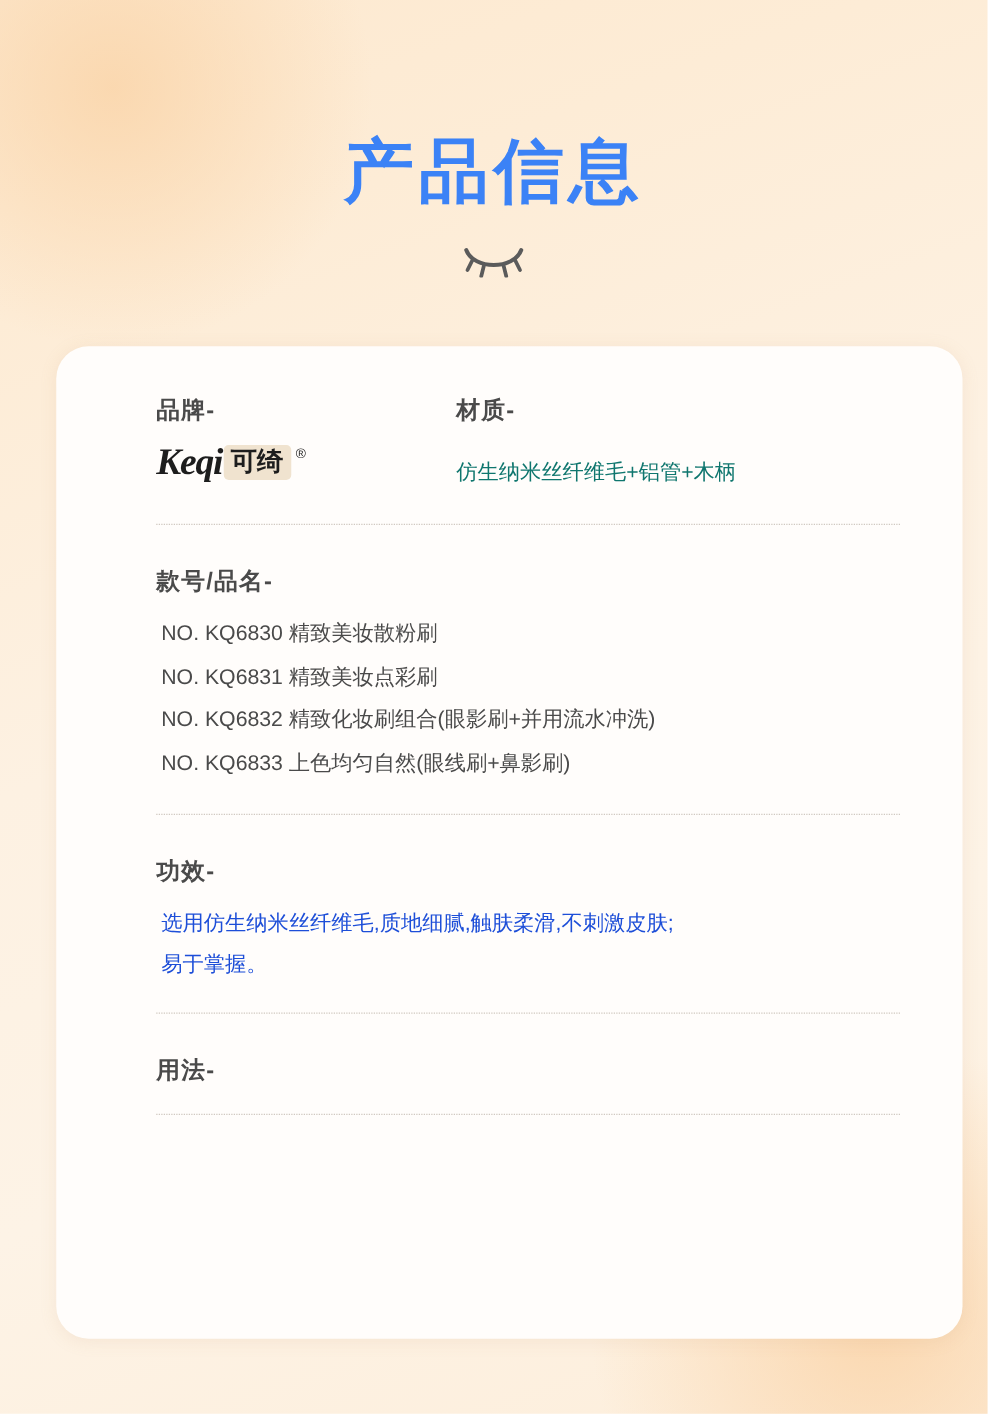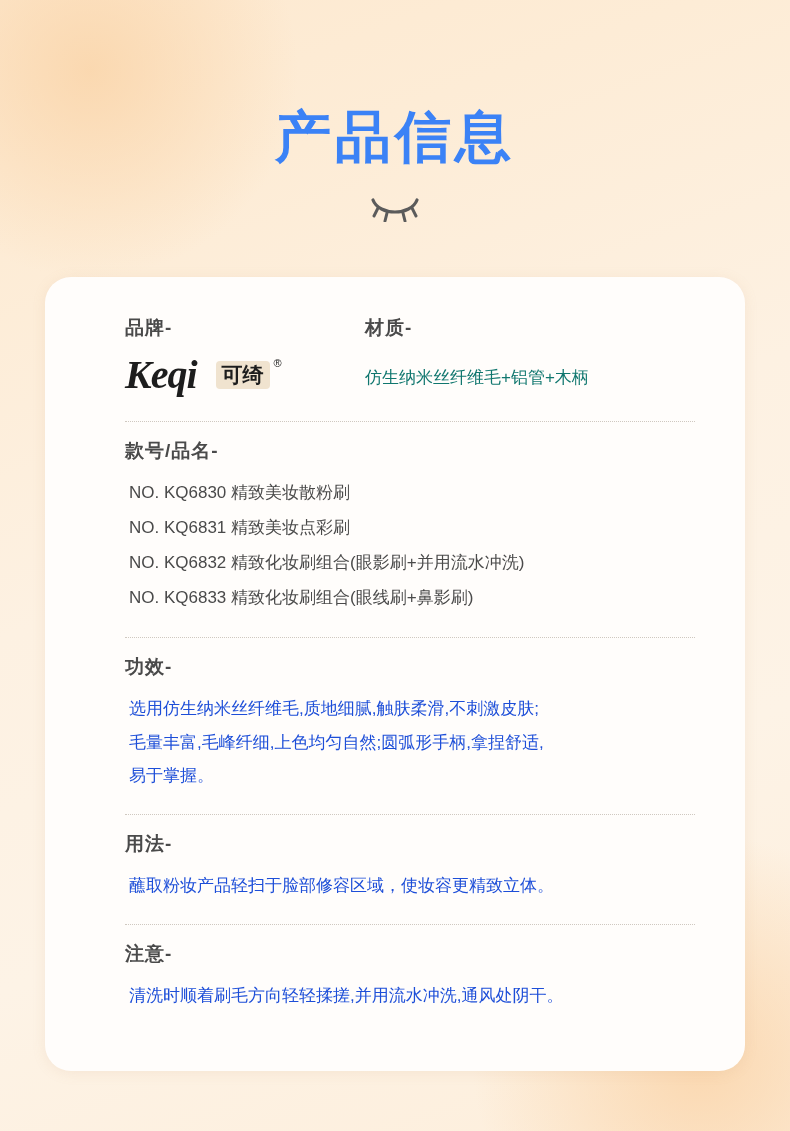--- a/index.html
+++ b/index.html
@@ -57,20 +57,21 @@
 
   .card {
     position: absolute;
     left: 45px;
     top: 277px;
     width: 700px;
     height: 794px;
     background: #fffdfb;
     border-radius: 26px;
     box-shadow: 0 2px 14px rgba(190,150,110,0.12);
+    padding-left: 25px;
   }
 
   .inner {
     position: absolute;
     left: 80px;
     right: 50px;
     top: 38px;
   }
 
   .row-top {
@@ -95,56 +96,56 @@
 
   
   .logo-wrap {
     position: relative;
     display: inline-block;
     margin-top: 4px;
     padding-right: 12px;
   }
   .logo-en {
     font-family: "Liberation Serif", "DejaVu Serif", serif;
-    font-size: 40px;
+    font-size: 30px;
     font-weight: bold;
     font-style: italic;
     color: #1d1d1d;
     letter-spacing: -1px;
     line-height: 1;
     display: inline-block;
     vertical-align: middle;
   }
   .logo-cn {
     display: inline-block;
     vertical-align: middle;
     background: #f0e3cf;
     color: #1d1d1d;
     font-size: 21px;
     font-weight: bold;
     padding: 3px 6px 4px 6px;
     border-radius: 4px;
-    margin-left: 19px;
+    margin-left: 1px;
     line-height: 1;
   }
   .logo-r {
     position: absolute;
     top: 2px;
     right: 0;
     font-size: 11px;
     color: #1d1d1d;
   }
 
   .divider {
     border-top: 1px dotted #cfc8c0;
     margin: 26px 0 0 0;
     height: 0;
   }
 
-  .section { margin-top: 16px; }
+  .section { margin-top: 32px; }
   .section .label { margin-bottom: 12px; }
 
   .model-line {
     font-size: 17px;
     color: #4a4a4a;
     line-height: 2.05;
   }
 
   .para {
     font-size: 17px;
@@ -190,41 +191,35 @@
         </div>
       </div>
 
       <div class="divider"></div>
 
       <div class="section">
         <div class="label">款号/品名-</div>
         <div class="model-line pad-l">NO. KQ6830 精致美妆散粉刷</div>
         <div class="model-line pad-l">NO. KQ6831 精致美妆点彩刷</div>
         <div class="model-line pad-l">NO. KQ6832 精致化妆刷组合(眼影刷+并用流水冲洗)</div>
-        <div class="model-line pad-l">NO. KQ6833 精致化妆刷组合(眼线刷+鼻影刷)</div>
+        <div class="model-line pad-l">NO. KQ6833 上色均匀自然(眼线刷+鼻影刷)</div>
       </div>
 
       <div class="divider" style="margin-top:22px"></div>
 
       <div class="section">
         <div class="label">功效-</div>
         <div class="para pad-l">选用仿生纳米丝纤维毛,质地细腻,触肤柔滑,不刺激皮肤;</div>
-        <div class="para pad-l">毛量丰富,毛峰纤细,上色均匀自然;圆弧形手柄,拿捏舒适,</div>
         <div class="para pad-l">易于掌握。</div>
       </div>
 
       <div class="divider" style="margin-top:22px"></div>
 
       <div class="section">
         <div class="label">用法-</div>
-        <div class="para pad-l">蘸取粉妆产品轻扫于脸部修容区域，使妆容更精致立体。</div>
       </div>
 
       <div class="divider" style="margin-top:22px"></div>
 
-      <div class="section">
-        <div class="label">注意-</div>
-        <div class="para pad-l">清洗时顺着刷毛方向轻轻揉搓,并用流水冲洗,通风处阴干。</div>
-      </div>
 
     </div>
   </div>
 </div>
 
 </body></html>

